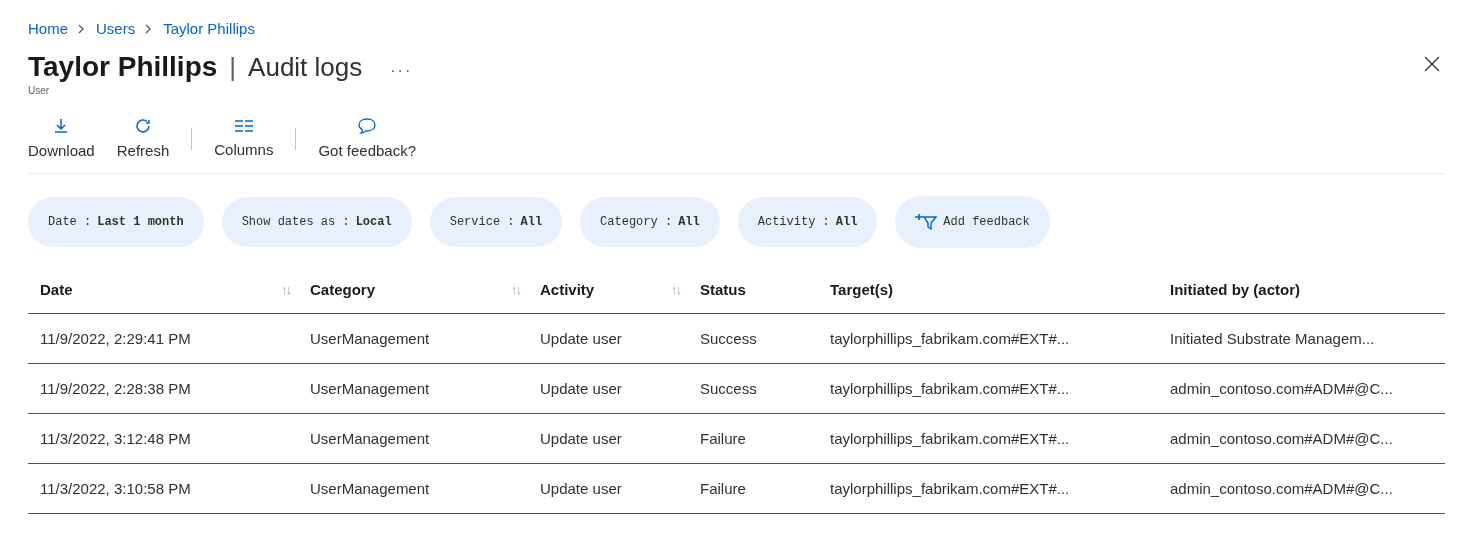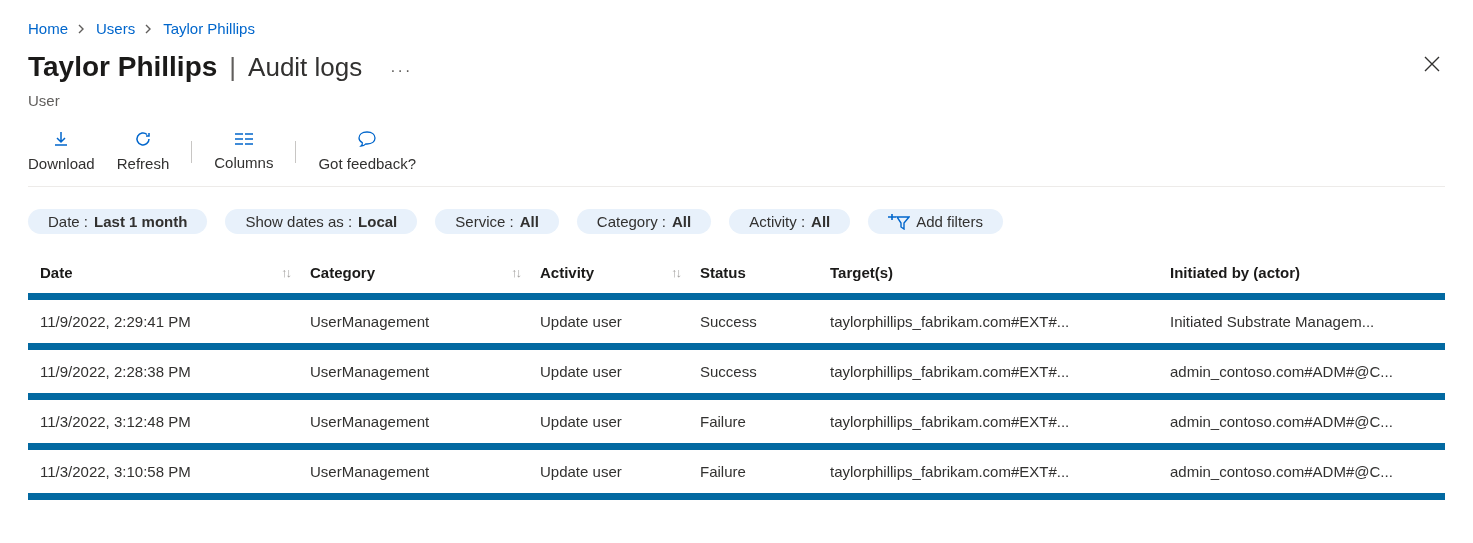--- a/index.html
+++ b/index.html
@@ -59,23 +59,23 @@
     letter-spacing: 2px;
     margin-left: 18px;
     cursor: pointer;
   }
   .close-btn {
     cursor: pointer;
     padding: 4px;
     color: #323130;
   }
   .subtitle {
-    font-size: 15px;
+    font-size: 10px;
     color: #605e5c;
-    margin-top: 9px;
+    margin-top: 2px;
     margin-bottom: 22px;
   }
   .toolbar {
     display: flex;
     align-items: center;
     gap: 22px;
     padding-bottom: 14px;
     border-bottom: 1px solid #edebe9;
   }
   .tool-item {
@@ -95,37 +95,38 @@
   }
   .filter-row {
     display: flex;
     align-items: center;
     gap: 18px;
     margin: 22px 0 18px 0;
   }
   .pill {
     background: #e8f1fb;
     border-radius: 999px;
-    padding: 4px 20px;
-    font-size: 15px;
+    padding: 18px 20px;
+    font-size: 12px;
     color: #323130;
     cursor: pointer;
     display: flex;
     align-items: center;
     gap: 6px;
+    font-family: Liberation Mono, monospace;
   }
   .pill .bold { font-weight: 600; }
   .pill.add-filter { color: #323130; }
   .pill .icon { color: #0066cc; }
   .table { width: 100%; }
   .thead, .trow {
     display: grid;
     grid-template-columns: 270px 230px 160px 130px 340px 1fr;
     align-items: center;
-    border-bottom: 7px solid #0369a1;
+    border-bottom: 1px solid #0369a1;
     padding: 0 12px;
   }
   .thead {
     height: 48px;
     font-size: 15px;
     font-weight: 600;
     color: #1b1a19;
   }
   .th {
     display: flex;
@@ -246,21 +247,21 @@
     <span>Activity : </span>
     <span class="bold">All</span>
   </div>
   <div class="pill add-filter">
     <span class="icon">
       <svg width="22" height="16" viewBox="0 0 22 16">
         <path d="M4 0 L4 6 M0 3 L8 3" stroke="#0066cc" stroke-width="1.6"></path>
         <path d="M9 3 L21 3 L16 9 L16 15 L13 13 L13 9 Z" stroke="#0066cc" stroke-width="1.4" fill="none"></path>
       </svg>
     </span>
-    <span>Add filters</span>
+    <span>Add feedback</span>
   </div>
 </div>
 
 <div class="table">
   <div class="thead">
     <div class="th">
       <span>Date</span>
       <span class="sort">↑↓</span>
     </div>
     <div class="th">

